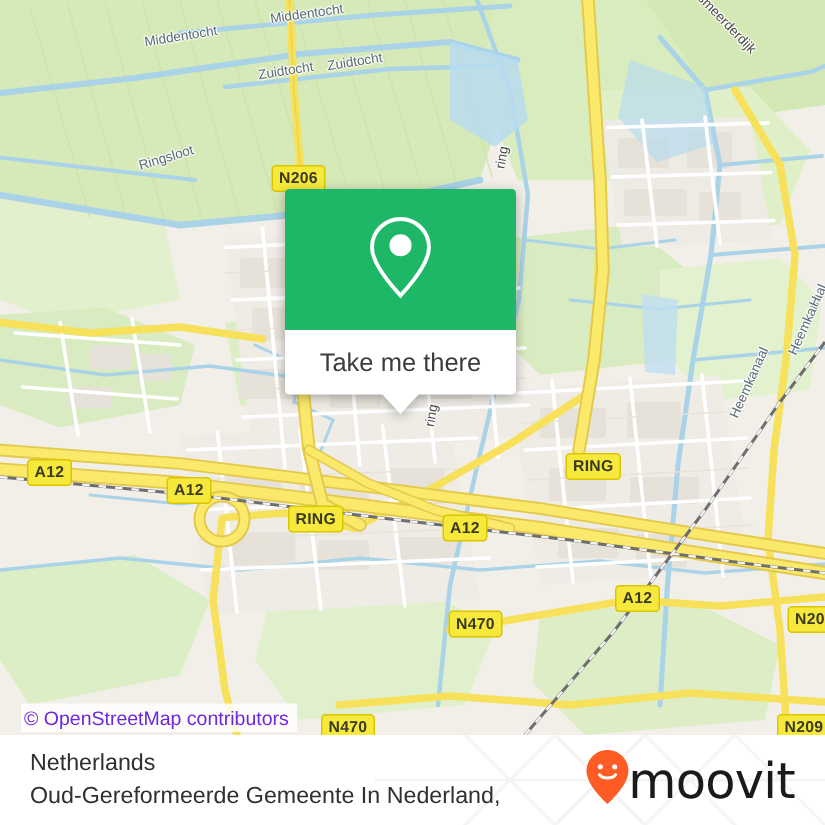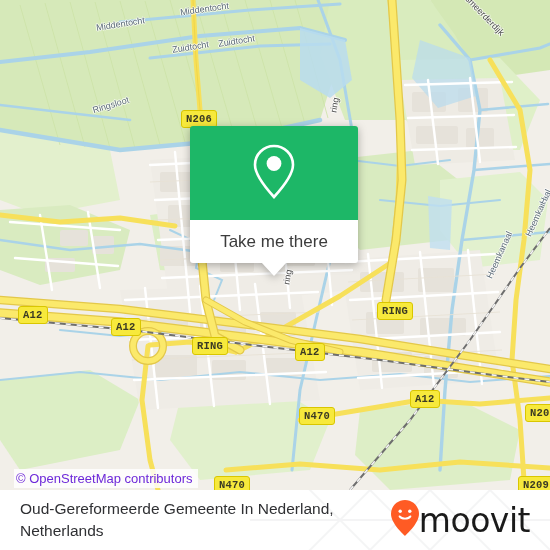--- a/index.html
+++ b/index.html
@@ -35,21 +35,21 @@
     position: absolute;
     background: #f7e93c;
     border: 1.4px solid #d9c600;
     border-radius: 3px;
     color: #3a3a24;
     font-size: 10.5px;
     font-weight: bold;
     line-height: 1;
     padding: 2.5px 4px 3px 4px;
     letter-spacing: 0.2px;
-    font-family: Liberation Mono, monospace;
+    font-family: Liberation Sans, sans-serif;
     white-space: nowrap;
     box-sizing: border-box;
   }
 
   
   .map-label {
     position: absolute;
     color: #5c6b78;
     font-size: 9px;
     font-family: "Liberation Sans", sans-serif;
@@ -60,21 +60,21 @@
   }
   .map-label.dark {
     color: #4a4a4a;
   }
 
   
   .popup {
     position: absolute;
     left: 190px;
     top: 126px;
-    width: 168px;
+    width: 154px;
     filter: drop-shadow(0 2px 4px rgba(0,0,0,.30));
   }
   .popup-top {
     height: 94px;
     background: #1db767;
     border-top-left-radius: 3px;
     border-top-right-radius: 3px;
     display: flex;
     align-items: center;
     justify-content: center;
@@ -420,22 +420,22 @@
         <path d="M420,-10 L500,70"></path>
           <path d="M480,-10 L560,70"></path>
         <path d="M300,70 L380,-10"></path>
           <path d="M360,70 L440,-10"></path>
         <path d="M420,70 L500,-10"></path>
           <path d="M250,30 L560,30"></path>
       </g>
     </svg>
 
     <div class="footer-title">
+      <div>Netherlands</div>
       <div>Oud-Gereformeerde Gemeente In Nederland,</div>
-      <div>Netherlands</div>
     </div>
 
     <div class="brand">
       <span>
         <svg width="30" height="38" viewBox="0 0 30 38">
           <path d="M15 1 C7.3 1 1 7.2 1 14.8 C1 24 12 34 15 37 C18 34 29 24 29 14.8 C29 7.2 22.7 1 15 1 Z" fill="#ff5b24"></path>
           <circle cx="10.2" cy="12.2" r="1.7" fill="#ffffff"></circle>
           <circle cx="19.8" cy="12.2" r="1.7" fill="#ffffff"></circle>
           <path d="M9.6 17.4 C11.6 20.4 18.4 20.4 20.4 17.4" stroke="#ffffff" stroke-width="1.9" fill="none" stroke-linecap="round"></path>
         </svg>

